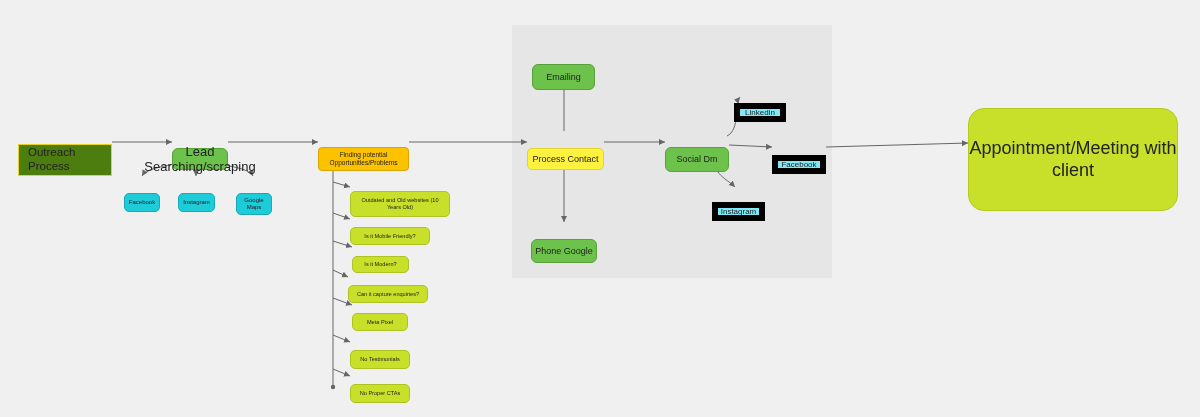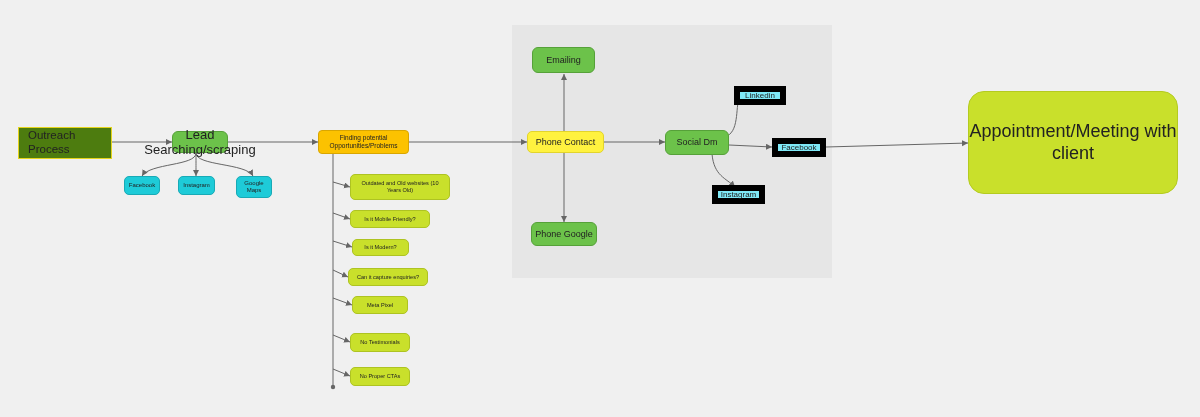--- a/index.html
+++ b/index.html
@@ -20,20 +20,21 @@
   .node{
     position:absolute;
     box-sizing:border-box;
     display:flex;
     align-items:center;
     justify-content:center;
     text-align:center;
     color:#222;
     line-height:1.18;
     border:1px solid rgba(0,0,0,.18);
+    margin-top:17px;
   }
 
   
   .n-outreach{
     background:#4d7c0f;border:1px solid #e5d41c;
     justify-content:flex-start;text-align:left;
     padding-left:9px;font-size:11.5px;border-radius:0;
   }
   .n-green{
     background:#6cc24a;border:1px solid #56a139;
@@ -166,21 +167,21 @@
   </div>
   <div class="node n-lime" style="left:350px;top:367px;width:60px;height:19px;">
     <span class="nlabel">No Proper CTAs</span>
   </div>
 
   <div class="node n-green-lg" style="left:532px;top:47px;width:63px;height:26px;">
     <span class="nlabel">Emailing</span>
   </div>
 
   <div class="node n-yellow" style="left:527px;top:131px;width:77px;height:22px;">
-    <span class="nlabel">Phone Contact</span>
+    <span class="nlabel">Process Contact</span>
   </div>
 
   <div class="node n-green-lg" style="left:531px;top:222px;width:66px;height:24px;">
     <span class="nlabel">Phone Google</span>
   </div>
 
   <div class="node n-green-lg" style="left:665px;top:130px;width:64px;height:25px;">
     <span class="nlabel">Social Dm</span>
   </div>
 

